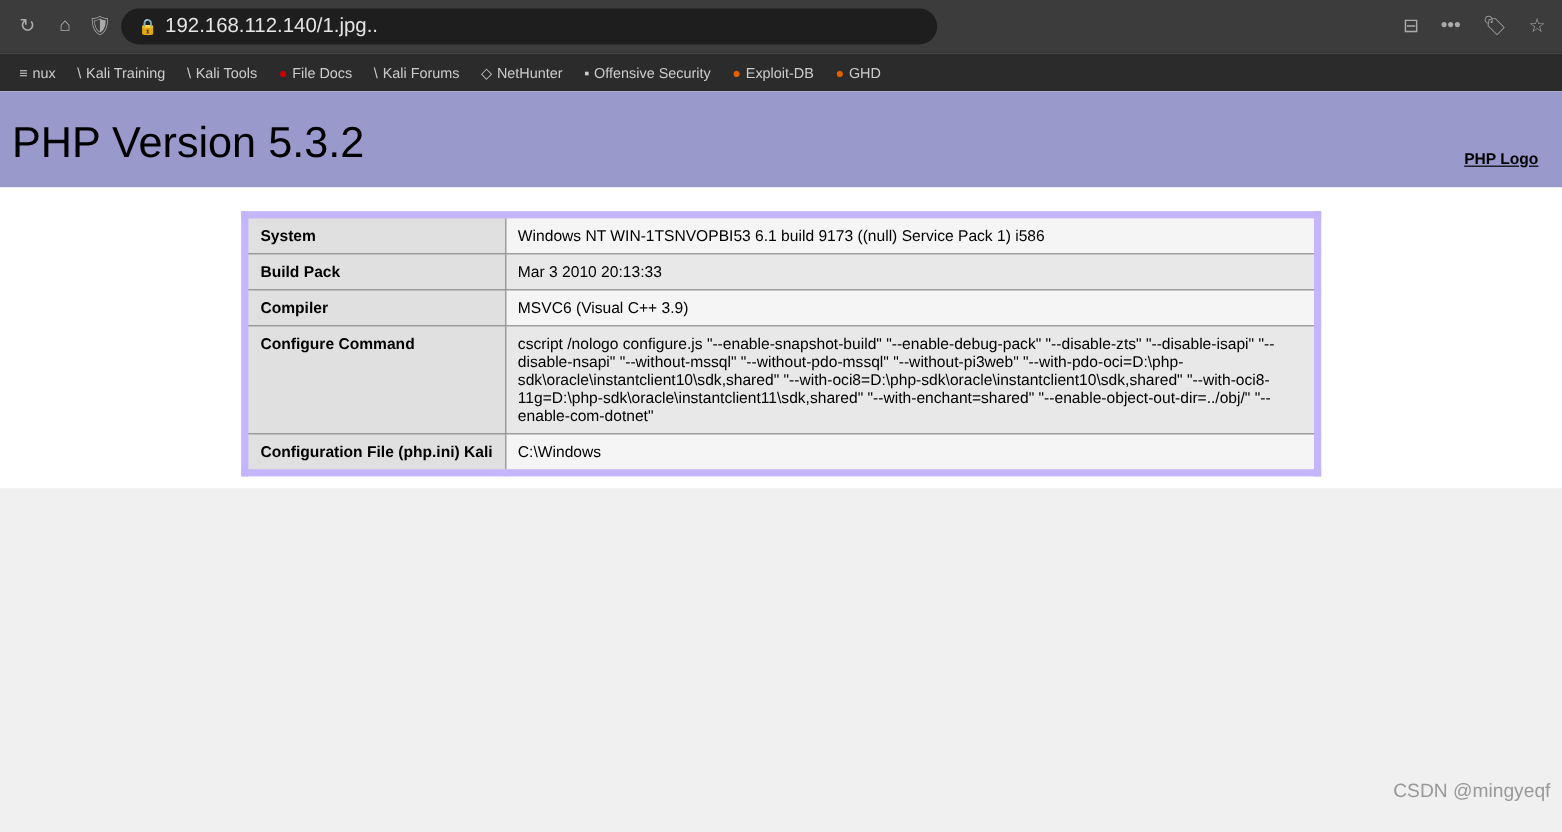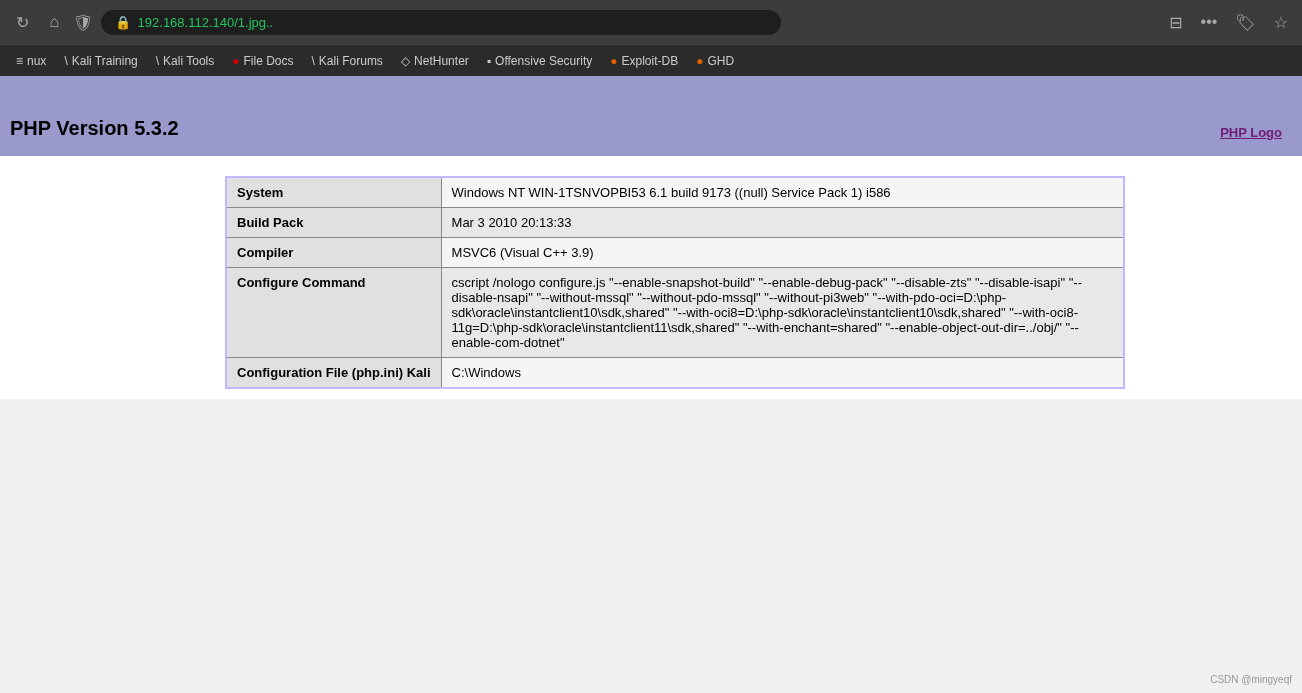--- a/index.html
+++ b/index.html
@@ -44,22 +44,22 @@
       gap: 6px;
       max-width: 680px;
     }
 
     .address-bar .lock-icon {
       color: #aaa;
       font-size: 13px;
     }
 
     .address-bar .url-text {
-      color: #22c55e;
-      font-size: 13px;
+      color: #e5e5e5;
+      font-size: 17px;
     }
 
     .toolbar-right {
       display: flex;
       align-items: center;
       gap: 10px;
       margin-left: auto;
     }
 
     .toolbar-right .icon-btn {
@@ -108,45 +108,44 @@
     .php-header {
       background: #9999cc;
       display: flex;
       align-items: flex-end;
       justify-content: space-between;
       padding: 16px 20px 16px 10px;
       min-height: 80px;
     }
 
     .php-version-title {
-      font-size: 20px;
-      font-weight: bold;
+      font-size: 36px;
+      font-weight: normal;
       color: #000;
     }
 
     .php-logo-link {
-      color: #701a75;
+      color: #000000;
       font-size: 13px;
       font-weight: bold;
       text-decoration: underline;
       cursor: pointer;
     }
 
     
     .info-table-wrapper {
       padding: 20px 10px 10px 10px;
       max-width: 920px;
       margin: 0 auto;
     }
 
     .info-table {
       width: 100%;
       border-collapse: collapse;
-      border: 2px solid #c4b5fd;
-      margin-left: 24px;
+      border: 6px solid #c4b5fd;
     }
 
     .info-table tr td {
       border: 1px solid #888;
       padding: 7px 10px;
       vertical-align: top;
     }
 
     .info-table tr td:first-child {
       font-weight: bold;
@@ -158,24 +157,24 @@
     .info-table tr:nth-child(odd) td:last-child {
       background: #f5f5f5;
     }
 
     .info-table tr:nth-child(even) td:last-child {
       background: #e8e8e8;
     }
 
     .watermark {
       position: fixed;
-      bottom: 8px;
+      bottom: 24px;
       right: 10px;
       color: #999;
-      font-size: 10px;
+      font-size: 16px;
     }
   </style>
 </head>
 <body>
 
 <div class="browser-chrome">
 
   <div class="browser-toolbar">
     <button class="nav-btn">↻</button>
     <button class="nav-btn">⌂</button>

